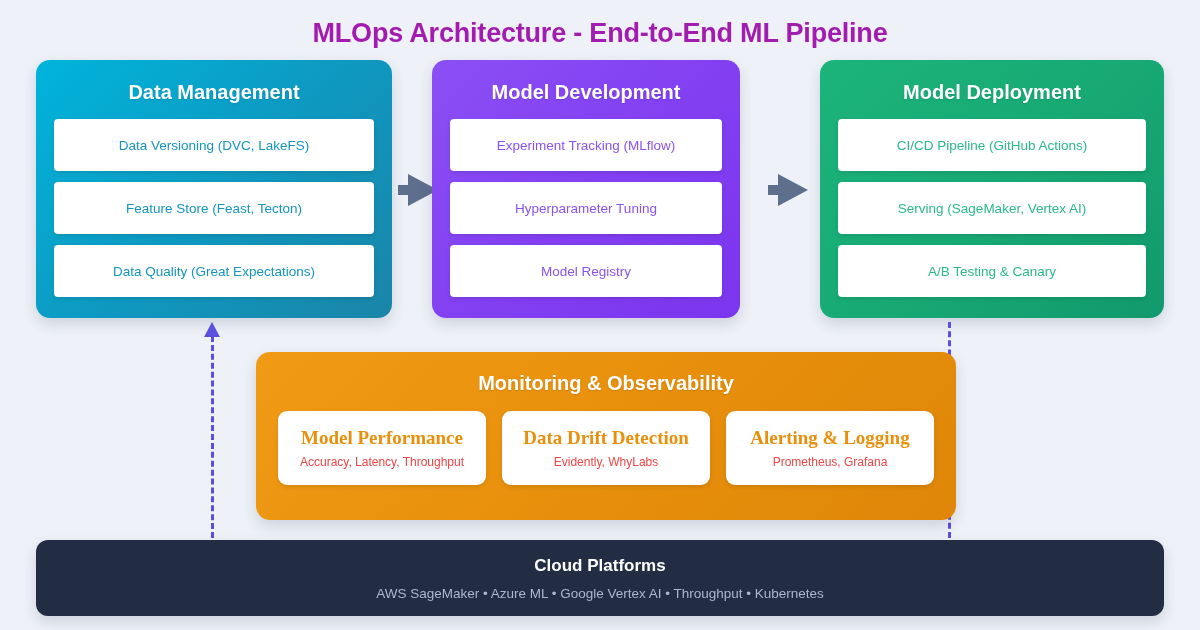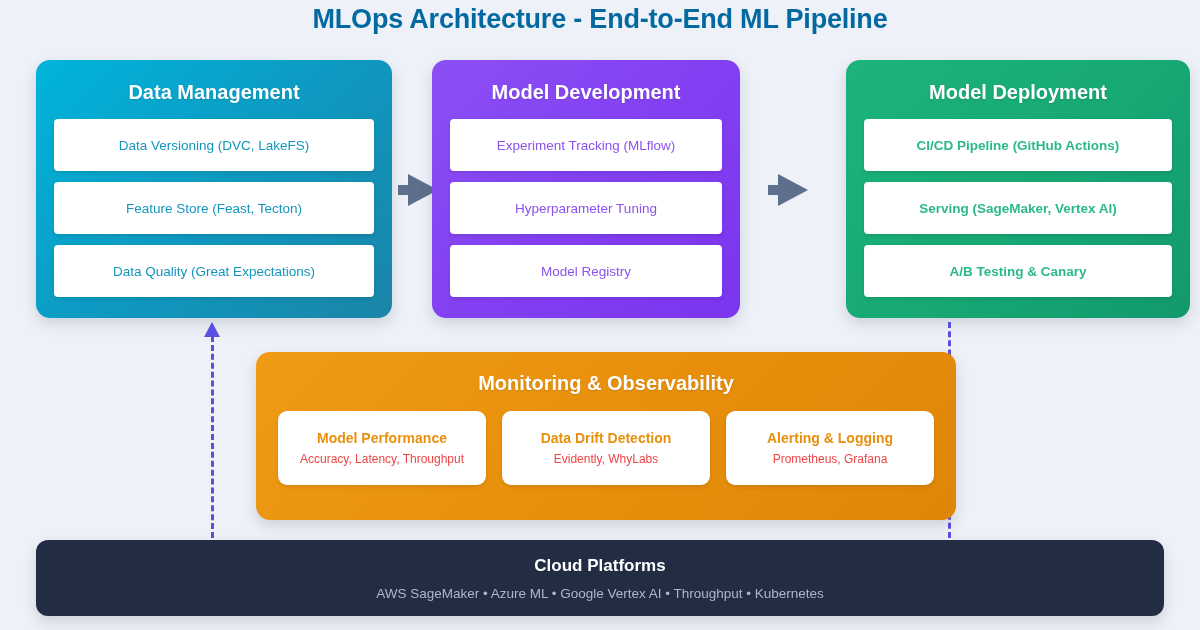--- a/index.html
+++ b/index.html
@@ -18,27 +18,27 @@
 
   #canvas {
     position: relative;
     width: 1200px;
     height: 630px;
   }
 
   
   #page-title {
     position: absolute;
-    top: 4px;
+    top: 18px;
     left: 0;
     width: 1200px;
     text-align: center;
     font-size: 27px;
     font-weight: bold;
-    color: #0369a1;
+    color: #a21caf;
     letter-spacing: -0.2px;
   }
 
   
   .stage {
     position: absolute;
     top: 60px;
     height: 258px;
     border-radius: 14px;
     padding: 0 18px;
@@ -78,25 +78,25 @@
   #stage-data .stage-item { color: #1495bd; }
 
   #stage-model {
     left: 432px;
     width: 308px;
     background: linear-gradient(135deg, #8b4ff5 0%, #8340f2 50%, #7b35ee 100%);
   }
   #stage-model .stage-item { color: #8b52f0; }
 
   #stage-deploy {
-    left: 846px;
+    left: 820px;
     width: 344px;
     background: linear-gradient(135deg, #1cb47a 0%, #17a874 55%, #12996c 100%);
   }
-  #stage-deploy .stage-item { color: #2bb98a; font-weight: bold; }
+  #stage-deploy .stage-item { color: #2bb98a; }
 
   
   .flow-arrow {
     position: absolute;
     top: 174px;
     width: 44px;
     height: 32px;
   }
   #flow-arrow-1 { left: 398px; }
   #flow-arrow-2 { left: 768px; }
@@ -155,23 +155,24 @@
     border-radius: 9px;
     height: 74px;
     display: flex;
     flex-direction: column;
     align-items: center;
     justify-content: center;
     gap: 6px;
     box-shadow: 0 2px 4px rgba(0,0,0,0.10);
   }
   .mon-card-title {
-    font-size: 14px;
+    font-size: 19px;
     font-weight: bold;
     color: #e8900c;
+    font-family: Liberation Serif, serif;
   }
   .mon-card-sub {
     font-size: 12px;
     color: #ef4444;
   }
 
   
   .feedback-line {
     position: absolute;
     width: 0;

